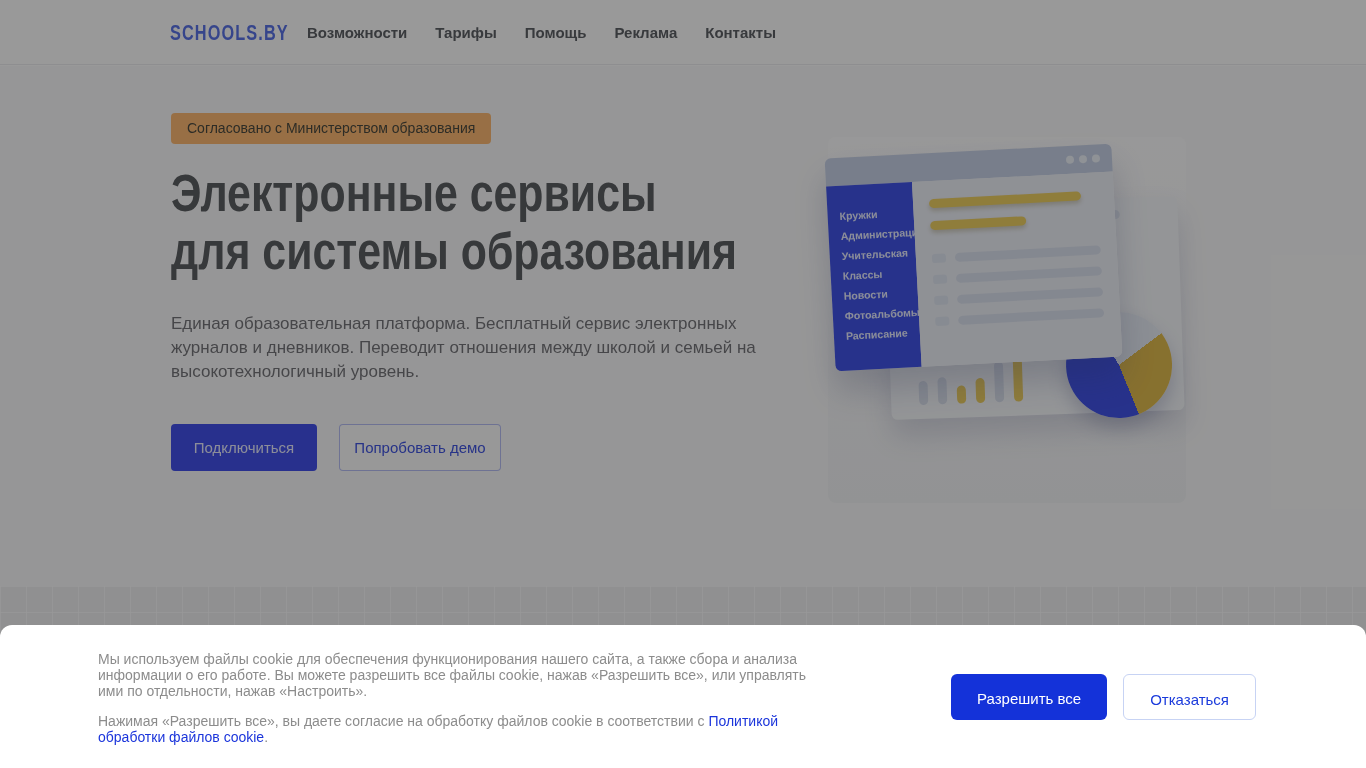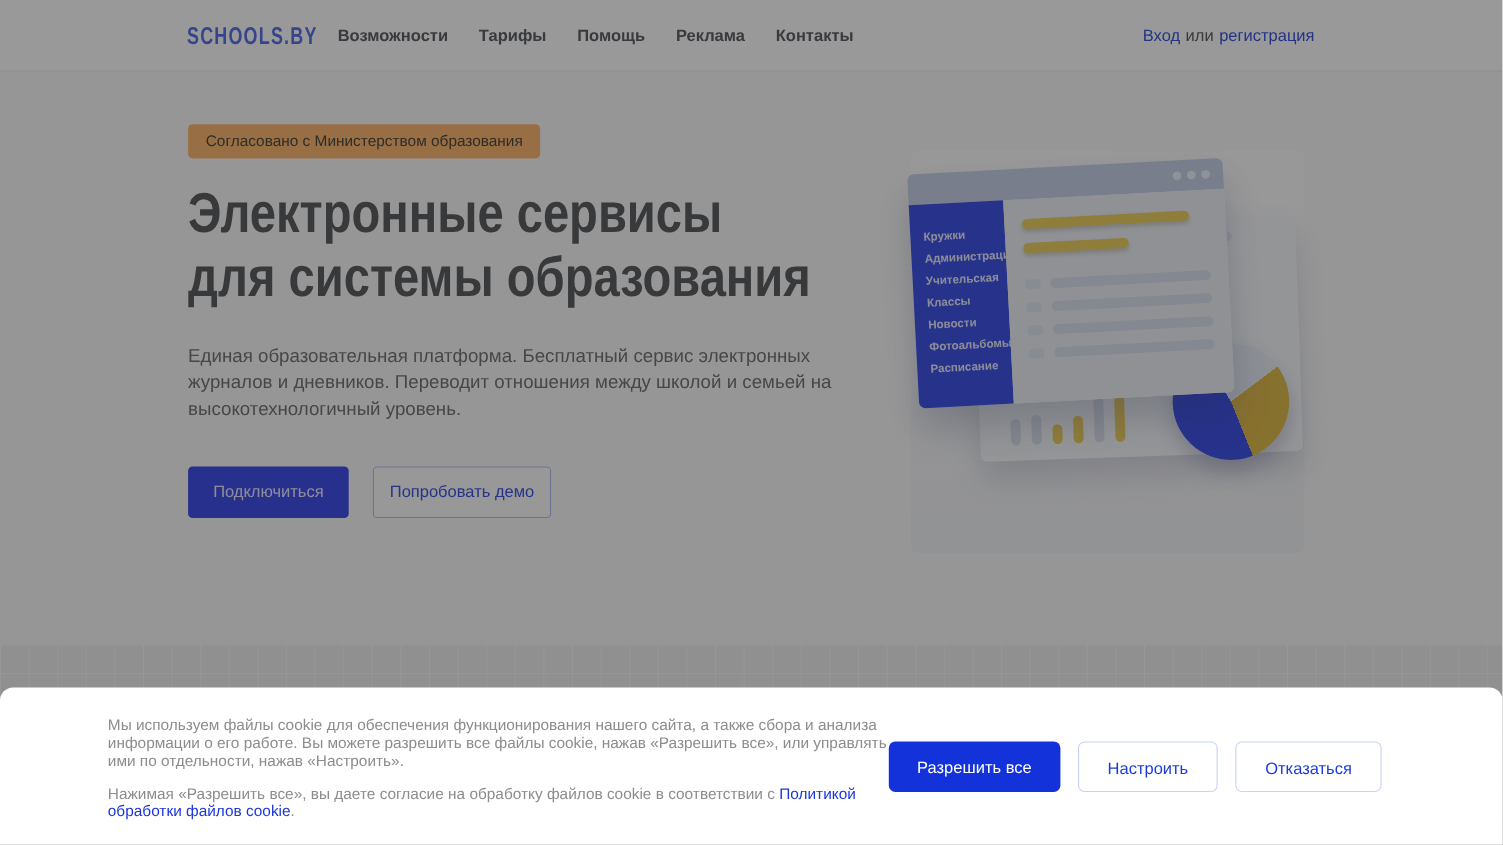--- a/index.html
+++ b/index.html
@@ -95,25 +95,20 @@
 
   <div class="header">
     <div class="logo">SCHOOLS.BY</div>
     <div class="nav">
       <span>Возможности</span>
       <span>Тарифы</span>
       <span>Помощь</span>
       <span>Реклама</span>
       <span>Контакты</span>
     </div>
-    <div class="auth">
-      <span class="lnk">Вход</span>
-      <span class="plain">или</span>
-      <span class="lnk">регистрация</span>
-    </div>
   </div>
 
   <div class="hero">
     <div class="badge">Согласовано с Министерством образования</div>
     <div class="h1">
       <div>Электронные сервисы</div>
       <div>для системы образования</div>
     </div>
     <div class="lead">Единая образовательная платформа. Бесплатный сервис электронных журналов и дневников. Переводит отношения между школой и семьей на высокотехнологичный уровень.</div>
     <div class="cta-row">
@@ -185,18 +180,17 @@
 
   <div class="dim"></div>
 
   <div class="cookie">
     <div class="cookie-text">
       <p>Мы используем файлы cookie для обеспечения функционирования нашего сайта, а также сбора и анализа информации о его работе. Вы можете разрешить все файлы cookie, нажав «Разрешить все», или управлять ими по отдельности, нажав «Настроить».</p>
       <p><span>Нажимая «Разрешить все», вы даете согласие на обработку файлов cookie в соответствии с </span><span class="cookie-link">Политикой обработки файлов cookie</span><span>.</span></p>
     </div>
     <div class="cookie-btns">
       <button class="cbtn allow">Разрешить все</button>
-      <button class="cbtn line">Настроить</button>
       <button class="cbtn line">Отказаться</button>
     </div>
   </div>
 
 </div>
 
 </body></html>

